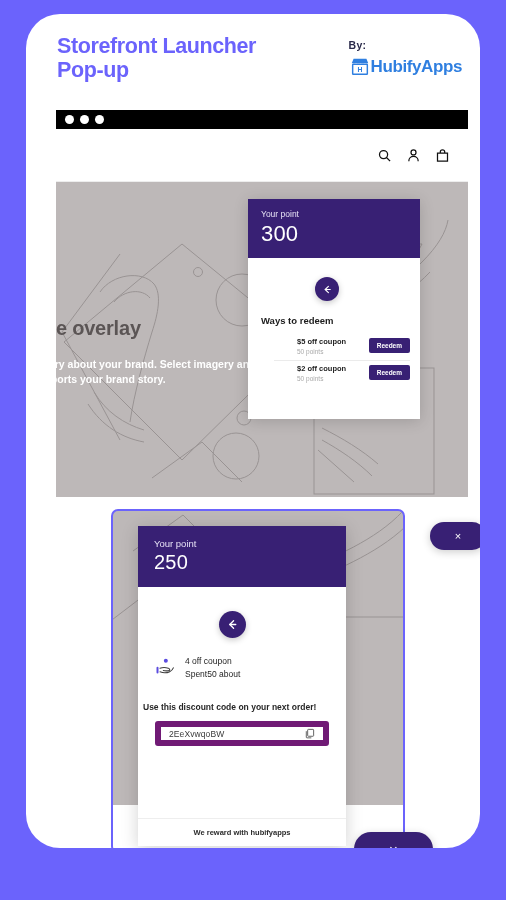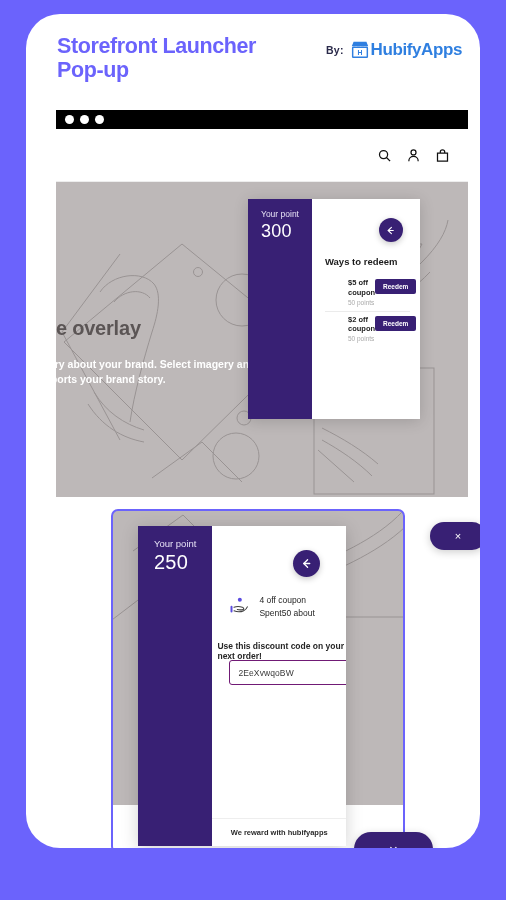--- a/index.html
+++ b/index.html
@@ -43,22 +43,23 @@
     font-weight: bold;
     line-height: 1.12;
     letter-spacing: -0.4px;
     color: #6b63fc;
   }
   .by-block {
     position: absolute;
     right: 18px;
     top: 25px;
     display: flex;
-    align-items: center;
+    align-items: flex-start;
     gap: 5px;
+    flex-direction: column;
   }
   .by-label {
     font-size: 10.5px;
     font-weight: bold;
     color: #2a2a4a;
     letter-spacing: 0.2px;
   }
   .brand-logo {
     display: flex;
     align-items: center;
@@ -145,33 +146,33 @@
     height: 8px;
     background: #ffffff;
   }
 
   
   .popup {
     background: #ffffff;
     box-shadow: 0 2px 14px rgba(0,0,0,0.16);
     overflow: hidden;
     display: flex;
-    flex-direction: row;
+    flex-direction: column;
   }
   .popup-head {
     background: #382074;
     padding: 11px 14px 12px 14px;
   }
   .popup-head-label {
     font-size: 8.5px;
     color: #e6e1f5;
     margin-bottom: 2px;
   }
   .popup-head-value {
-    font-size: 18px;
+    font-size: 22px;
     color: #ffffff;
     letter-spacing: 0.2px;
   }
   .popup-body {
     position: relative;
     background: #ffffff;
     flex: 1;
     text-decoration: underline;
   }
   .back-btn {
@@ -201,21 +202,21 @@
   }
   .redeem-title {
     position: absolute;
     left: 13px; top: 57px;
     font-size: 9.5px;
     font-weight: bold;
     color: #1c1c1c;
   }
   .redeem-list {
     position: absolute;
-    left: 13px;
+    left: 26px;
     top: 76px;
     right: 10px;
   }
   .redeem-row {
     display: flex;
     align-items: flex-start;
     justify-content: space-between;
     padding: 3px 0 4px 0;
     border-bottom: 1px solid #ebebeb;
   }
@@ -329,21 +330,21 @@
     font-size: 8.5px;
     font-weight: bold;
     color: #262626;
   }
   .code-field {
     position: absolute;
     left: 17px;
     top: 134px;
     width: 174px;
     height: 25px;
-    border: 1px solid #701a75;
+    border: 6px solid #701a75;
     border-radius: 3px;
     background: #ffffff;
     display: flex;
     align-items: center;
     justify-content: space-between;
     padding: 0 8px;
     box-sizing: border-box;
   }
   .code-value {
     font-size: 8.5px;

